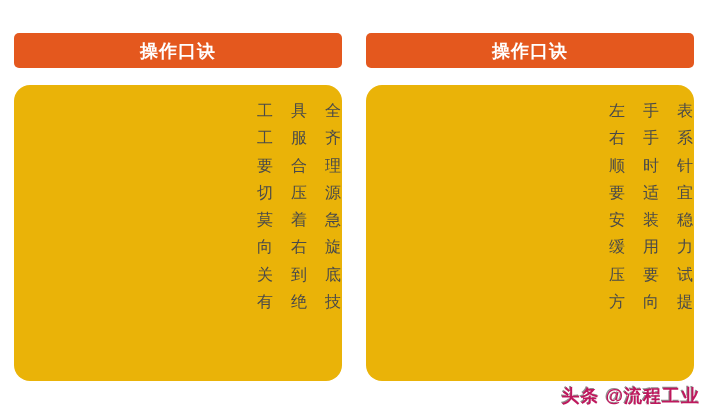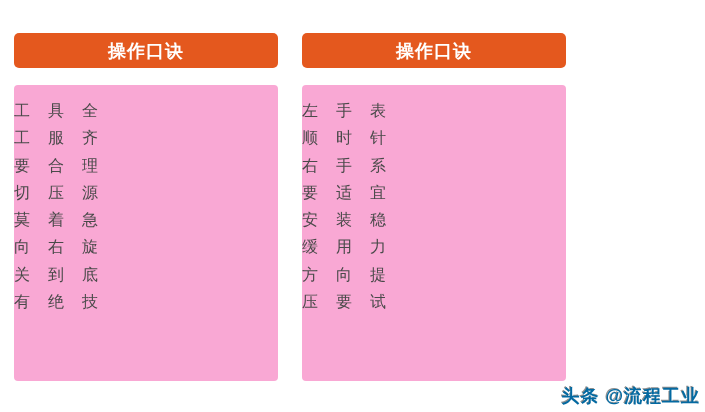--- a/index.html
+++ b/index.html
@@ -10,57 +10,57 @@
     font-family: "Liberation Sans", "DejaVu Sans", sans-serif;
     overflow: hidden;
   }
   .panels {
     position: absolute;
     top: 33px;
     left: 14px;
     display: flex;
     gap: 24px;
   }
-  .panel { width: 264px; }
+  .panel { width: 328px; }
   .panel-header {
     height: 35px;
     background: #e4581e;
     border-radius: 5px;
     display: flex;
     align-items: center;
     justify-content: center;
     margin-bottom: 17px;
   }
   .panel-header span {
     color: #ffffff;
     font-size: 18px;
     font-weight: bold;
     letter-spacing: 1px;
   }
   .panel-body {
     height: 296px;
-    background: #f9a8d4;
-    border-radius: 4px;
+    background: #eab308;
+    border-radius: 16px;
     padding-top: 12px;
-    text-align: left;
+    text-align: right;
   }
   .panel-body p {
     font-size: 16px;
     line-height: 27.3px;
     color: #4a4a4a;
     letter-spacing: 1px;
     white-space: pre;
   }
   .watermark {
     position: absolute;
     right: 5px;
     bottom: 4px;
     font-size: 18px;
     font-weight: bold;
-    color: #0369a1;
+    color: #be185d;
     text-shadow: 1px 1px 0 #ffffff, -1px -1px 0 #8f8f8f;
     letter-spacing: 1px;
     white-space: pre;
   }
 </style>
 </head>
 <body>
 
 <div class="panels">
 
@@ -79,25 +79,25 @@
       <p>有　绝　技</p>
     </div>
   </div>
 
   <div class="panel">
     <div class="panel-header">
       <span>操作口诀</span>
     </div>
     <div class="panel-body">
       <p>左　手　表</p>
+      <p>右　手　系</p>
       <p>顺　时　针</p>
-      <p>右　手　系</p>
       <p>要　适　宜</p>
       <p>安　装　稳</p>
       <p>缓　用　力</p>
+      <p>压　要　试</p>
       <p>方　向　提</p>
-      <p>压　要　试</p>
     </div>
   </div>
 
 </div>
 
 <div class="watermark"><span>头条</span><span> </span><span>@流程工业</span></div>
 
 </body></html>

